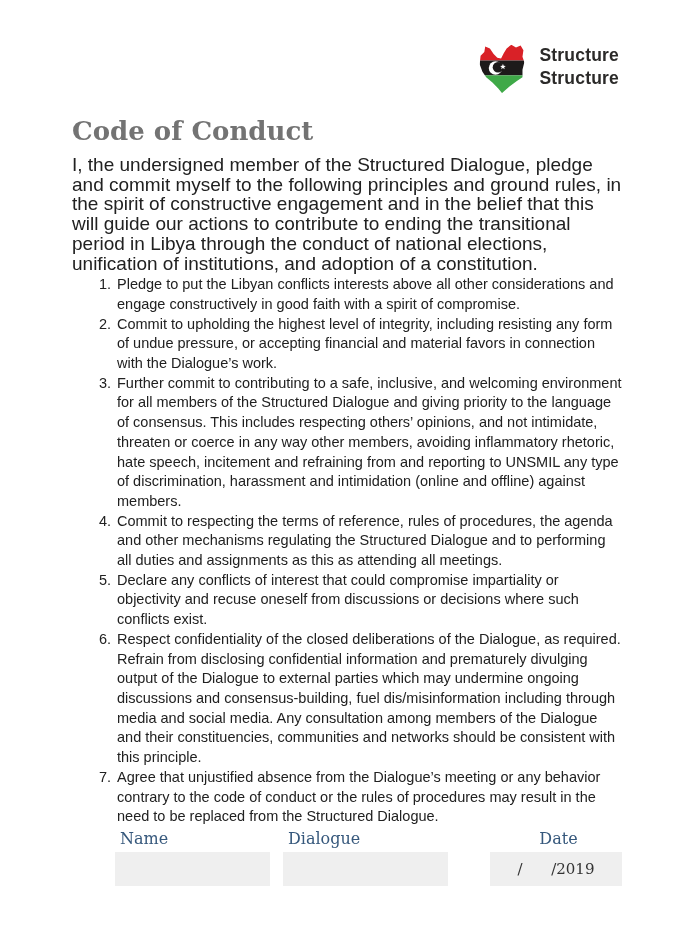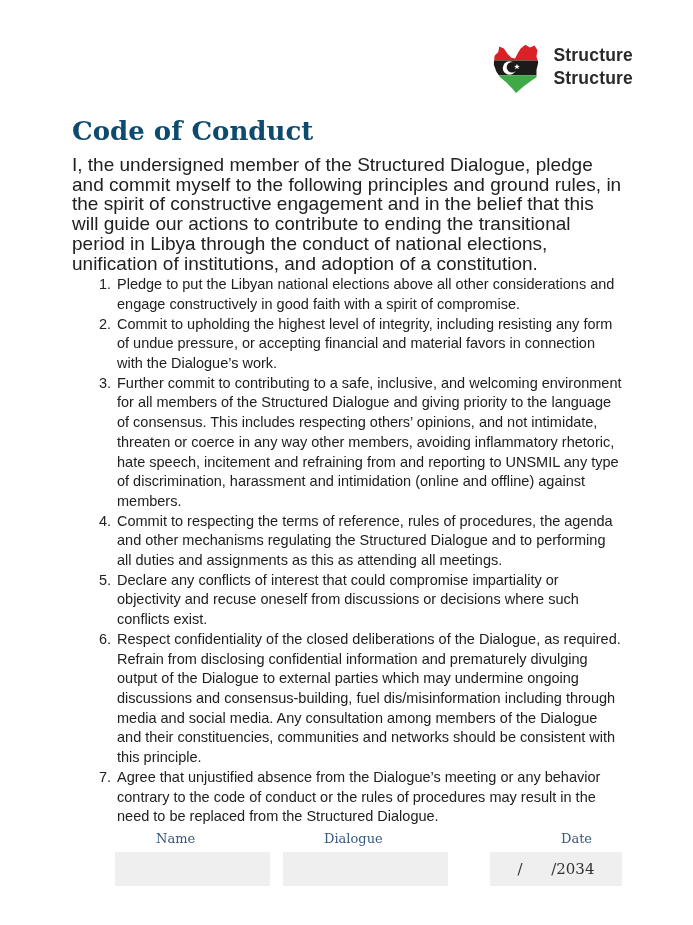--- a/index.html
+++ b/index.html
@@ -10,41 +10,41 @@
     height: 925px;
     background: #ffffff;
     font-family: "Liberation Sans", sans-serif;
     color: #212121;
     overflow: hidden;
   }
   
   .logo {
     position: absolute;
     top: 40px;
-    right: 60px;
+    right: 74px;
     display: flex;
     align-items: center;
     gap: 9px;
   }
   .logo-text {
     font-family: "Liberation Sans", sans-serif;
     font-weight: 700;
     font-size: 17.5px;
     line-height: 23px;
     color: #2b2a29;
     letter-spacing: 0.2px;
   }
   
   .title {
     margin: 115px 72px 0 72px;
     font-family: "DejaVu Serif", serif;
     font-weight: 700;
     font-size: 26px;
     line-height: 32px;
-    color: #0c4a6e;
+    color: #737373;
   }
   
   .intro {
     margin: 8px 71px 0 72px;
     font-size: 19px;
     line-height: 19.7px;
   }
   ol.rules {
     margin: 2px 71px 0 72px;
     padding-left: 43px;
@@ -55,26 +55,25 @@
   
   .sign-row {
     display: flex;
     margin: 2px 0 0 115px;
   }
   .sign-col-name { width: 155px; margin-right: 13px; }
   .sign-col-signature { width: 165px; margin-right: 42px; }
   .sign-col-date { width: 132px; text-align: center; }
   .sign-label {
     font-family: "DejaVu Serif", serif;
-    font-size: 13px;
+    font-size: 16px;
     line-height: 20px;
     color: #36587c;
     padding-left: 5px;
     margin-bottom: 3px;
-    margin-left: 36px;
   }
   .sign-box {
     height: 34px;
     background: #efefef;
   }
   .sign-box.date-box {
     display: flex;
     align-items: center;
     justify-content: center;
     font-family: "DejaVu Serif", serif;
@@ -108,39 +107,39 @@
       <div>Structure</div>
       <div>Structure</div>
     </div>
   </header>
 
   <h1 class="title">Code of Conduct</h1>
 
   <p class="intro">I, the undersigned member of the Structured Dialogue, pledge and commit myself to the following principles and ground rules, in the spirit of constructive engagement and in the belief that this will guide our actions to contribute to ending the transitional period in Libya through the conduct of national elections, unification of institutions, and adoption of a constitution.</p>
 
   <ol class="rules">
-    <li>Pledge to put the Libyan national elections above all other considerations and engage constructively in good faith with a spirit of compromise.</li>
+    <li>Pledge to put the Libyan conflicts interests above all other considerations and engage constructively in good faith with a spirit of compromise.</li>
     <li>Commit to upholding the highest level of integrity, including resisting any form of undue pressure, or accepting financial and material favors in connection with the Dialogue’s work.</li>
     <li>Further commit to contributing to a safe, inclusive, and welcoming environment for all members of the Structured Dialogue and giving priority to the language of consensus. This includes respecting others’ opinions, and not intimidate, threaten or coerce in any way other members, avoiding inflammatory rhetoric, hate speech, incitement and refraining from and reporting to UNSMIL any type of discrimination, harassment and intimidation (online and offline) against members.</li>
     <li>Commit to respecting the terms of reference, rules of procedures, the agenda and other mechanisms regulating the Structured Dialogue and to performing all duties and assignments as this as attending all meetings.</li>
     <li>Declare any conflicts of interest that could compromise impartiality or objectivity and recuse oneself from discussions or decisions where such conflicts exist.</li>
     <li>Respect confidentiality of the closed deliberations of the Dialogue, as required. Refrain from disclosing confidential information and prematurely divulging output of the Dialogue to external parties which may undermine ongoing discussions and consensus-building, fuel dis/misinformation including through media and social media. Any consultation among members of the Dialogue and their constituencies, communities and networks should be consistent with this principle.</li>
     <li>Agree that unjustified absence from the Dialogue’s meeting or any behavior contrary to the code of conduct or the rules of procedures may result in the need to be replaced from the Structured Dialogue.</li>
   </ol>
 
   <div class="sign-row">
     <div class="sign-col-name">
       <div class="sign-label">Name</div>
       <div class="sign-box"></div>
     </div>
     <div class="sign-col-signature">
       <div class="sign-label">Dialogue</div>
       <div class="sign-box"></div>
     </div>
     <div class="sign-col-date">
       <div class="sign-label">Date</div>
       <div class="sign-box date-box">
-        <span class="date-value">/      /2034</span>
+        <span class="date-value">/      /2019</span>
       </div>
     </div>
   </div>
 
 </div>
 
 </body></html>

